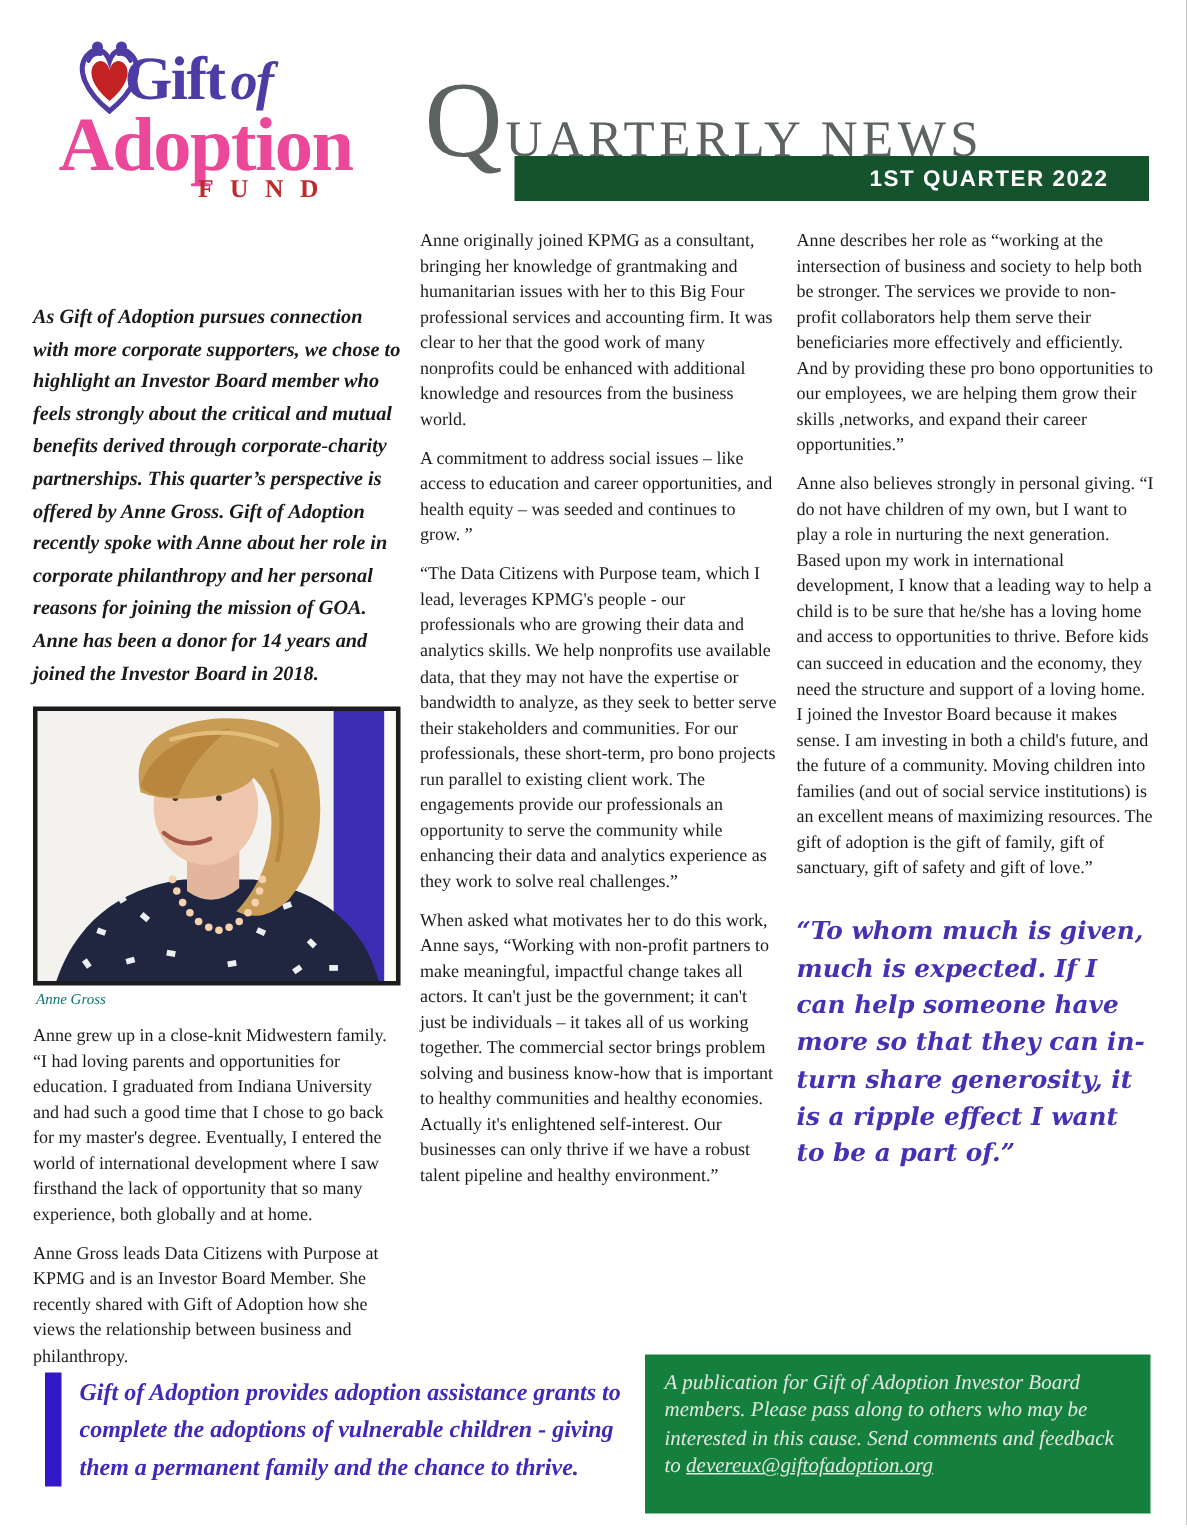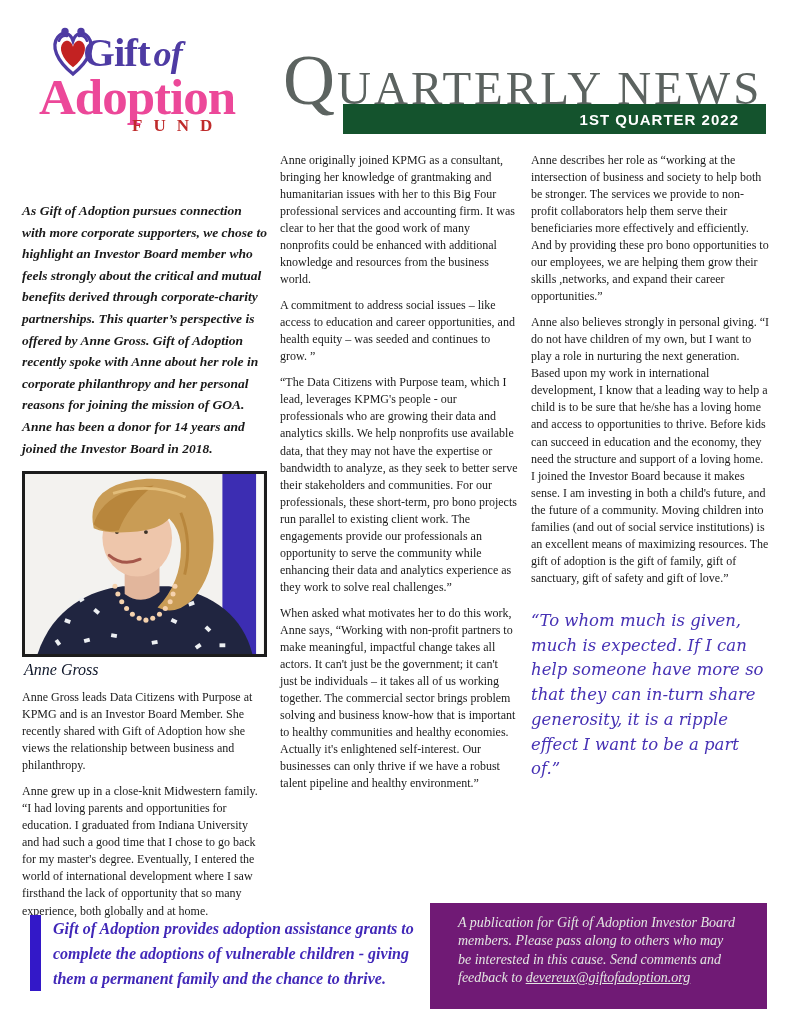--- a/index.html
+++ b/index.html
@@ -29,21 +29,21 @@
     font-size:17px; font-weight:bold; color:#bf2b2b; letter-spacing:11px;
     white-space:nowrap;
   }
   .masthead { position:absolute; left:283px; top:48px; right:25px; height:84px; }
   .masthead-title {
     display:flex; align-items:baseline;
     font-family:"Liberation Serif", serif; color:#5c6360;
     white-space:nowrap; letter-spacing:2px;
   }
   .masthead-title .cap-q { font-size:72px; line-height:0.9; }
-  .masthead-title .rest { font-size:47px; letter-spacing:3px; }
+  .masthead-title .rest { font-size:34px; letter-spacing:3px; }
   .issue-bar {
     position:absolute; left:60px; right:0; top:56px; height:30px;
     background:#14532d; display:flex; align-items:center; justify-content:flex-end;
     padding-right:27px;
   }
   .issue-bar span {
     font-family:"Liberation Sans", sans-serif; font-weight:bold;
     color:#ffffff; font-size:15px; letter-spacing:1px;
   }
 
@@ -55,41 +55,41 @@
   .col p { font-size:12px; line-height:1.42; margin-bottom:9px; color:#1a1a1a; }
   .intro {
     font-style:italic; font-weight:bold; color:#2c2c2c;
     font-size:13.5px !important; line-height:1.6 !important; margin-bottom:12px !important;margin-top:48px;
   }
 
   
   .photo { border:3px solid #1c1c1c; width:245px; height:186px; overflow:hidden; background:#f3f2ef; }
   .photo svg { display:block; }
   .photo-caption {
-    font-style:italic; font-size:16px; color:#0f172a; margin:4px 0 10px 2px;
+    font-style:italic; font-size:10px; color:#0f766e; margin:4px 0 10px 2px;
   }
 
   
   .pull-quote {
     margin-top:22px;
-    font-family:"DejaVu Serif", serif; font-style:italic; font-weight:normal;
+    font-family:"DejaVu Serif", serif; font-style:italic; font-weight:bold;
     color:#4631b4; font-size:16.5px; line-height:1.5;
   }
 
   
   .mission { position:absolute; left:30px; top:915px; width:396px; display:flex; }
   .mission-bar { width:11px; background:#3318c8; height:76px; flex:none; }
   .mission-text {
     margin-left:12px; padding-top:2px;
     font-style:italic; font-weight:bold; color:#4128b8;
     font-size:16px; line-height:1.55;
   }
   .pubbox {
     position:absolute; left:430px; top:903px; width:337px; min-height:106px;
-    background:#701a75; padding:11px 28px;
+    background:#15803d; padding:11px 13px;
   }
   .pubbox p {
     font-style:italic; color:#e3e6e2; font-size:14px; line-height:1.32;
     font-family:"Liberation Serif", serif;
   }
   .pubbox a { color:#e3e6e2; text-decoration:underline; font-style:italic; }
 </style>
 </head>
 <body>
 
@@ -174,22 +174,22 @@
             <circle cx="138" cy="145" r="2.6"></circle>
               <circle cx="144" cy="139" r="2.6"></circle>
             <circle cx="149" cy="132" r="2.6"></circle>
               <circle cx="152" cy="124" r="2.6"></circle>
             <circle cx="154" cy="116" r="2.6"></circle>
           </g>
         </svg>
       </figure>
       <figcaption class="photo-caption">Anne Gross</figcaption>
 
+      <p>Anne grew up in a close-knit Midwestern family. “I had loving parents and opportunities for education. I graduated from Indiana University and had such a good time that I chose to go back for my master's degree. Eventually, I entered the world of international development where I saw firsthand the lack of opportunity that so many experience, both globally and at home.</p>
       <p>Anne Gross leads Data Citizens with Purpose at KPMG and is an Investor Board Member. She recently shared with Gift of Adoption how she views the relationship between business and philanthropy.</p>
-      <p>Anne grew up in a close-knit Midwestern family. “I had loving parents and opportunities for education. I graduated from Indiana University and had such a good time that I chose to go back for my master's degree. Eventually, I entered the world of international development where I saw firsthand the lack of opportunity that so many experience, both globally and at home.</p>
     </section>
 
     <section class="col">
       <p>Anne originally joined KPMG as a consultant, bringing her knowledge of grantmaking and humanitarian issues with her to this Big Four professional services and accounting firm. It was clear to her that the good work of many nonprofits could be enhanced with additional knowledge and resources from the business world.</p>
       <p>A commitment to address social issues – like access to education and career opportunities, and health equity – was seeded and continues to grow. ”</p>
       <p>“The Data Citizens with Purpose team, which I lead, leverages KPMG's people - our professionals who are growing their data and analytics skills. We help nonprofits use available data, that they may not have the expertise or bandwidth to analyze, as they seek to better serve their stakeholders and communities. For our professionals, these short-term, pro bono projects run parallel to existing client work. The engagements provide our professionals an opportunity to serve the community while enhancing their data and analytics experience as they work to solve real challenges.”</p>
       <p>When asked what motivates her to do this work, Anne says, “Working with non-profit partners to make meaningful, impactful change takes all actors. It can't just be the government; it can't just be individuals – it takes all of us working together. The commercial sector brings problem solving and business know-how that is important to healthy communities and healthy economies. Actually it's enlightened self-interest. Our businesses can only thrive if we have a robust talent pipeline and healthy environment.”</p>
     </section>
 
     <section class="col">

